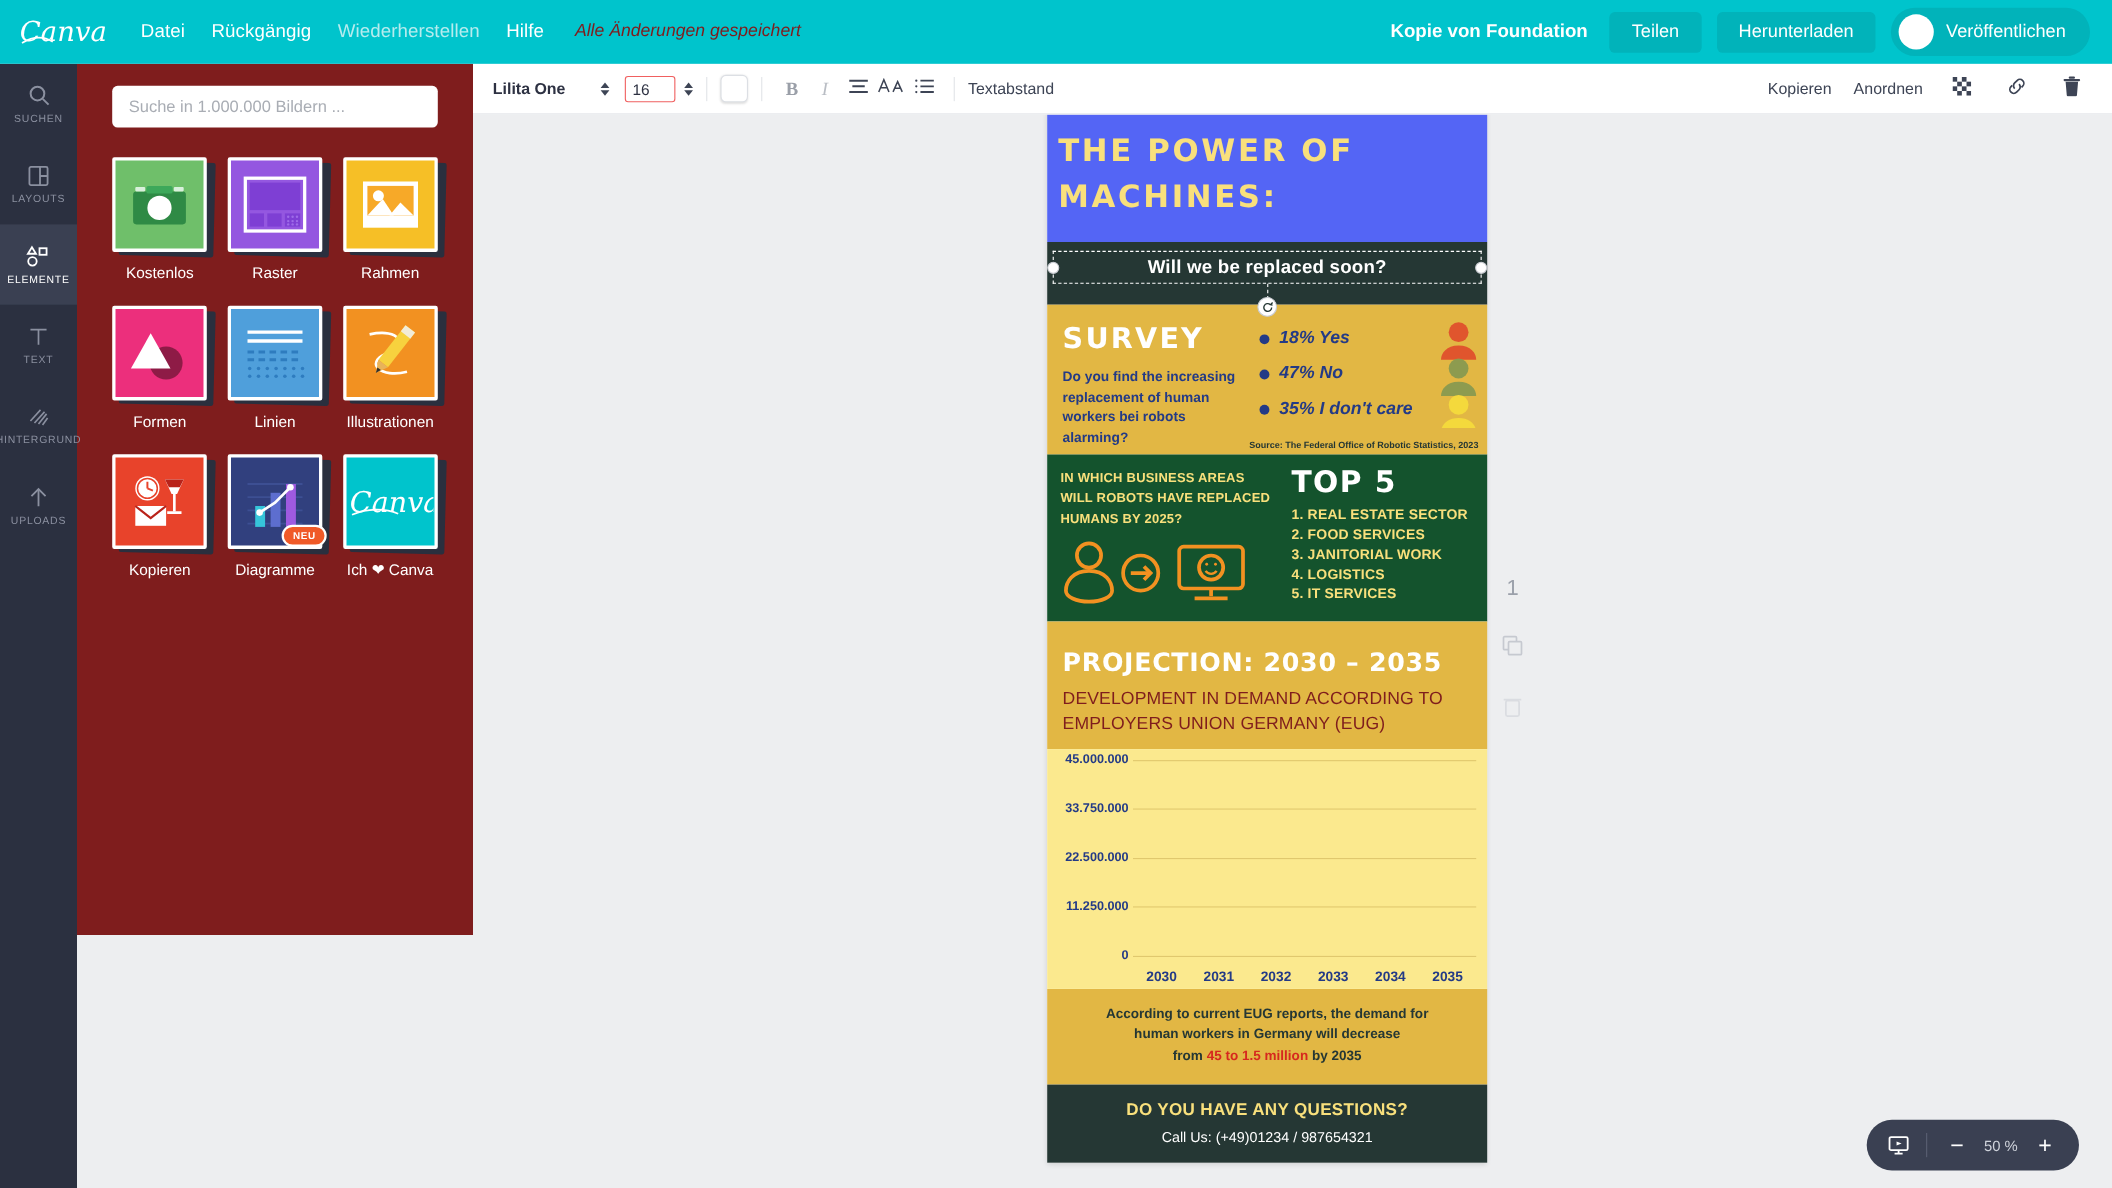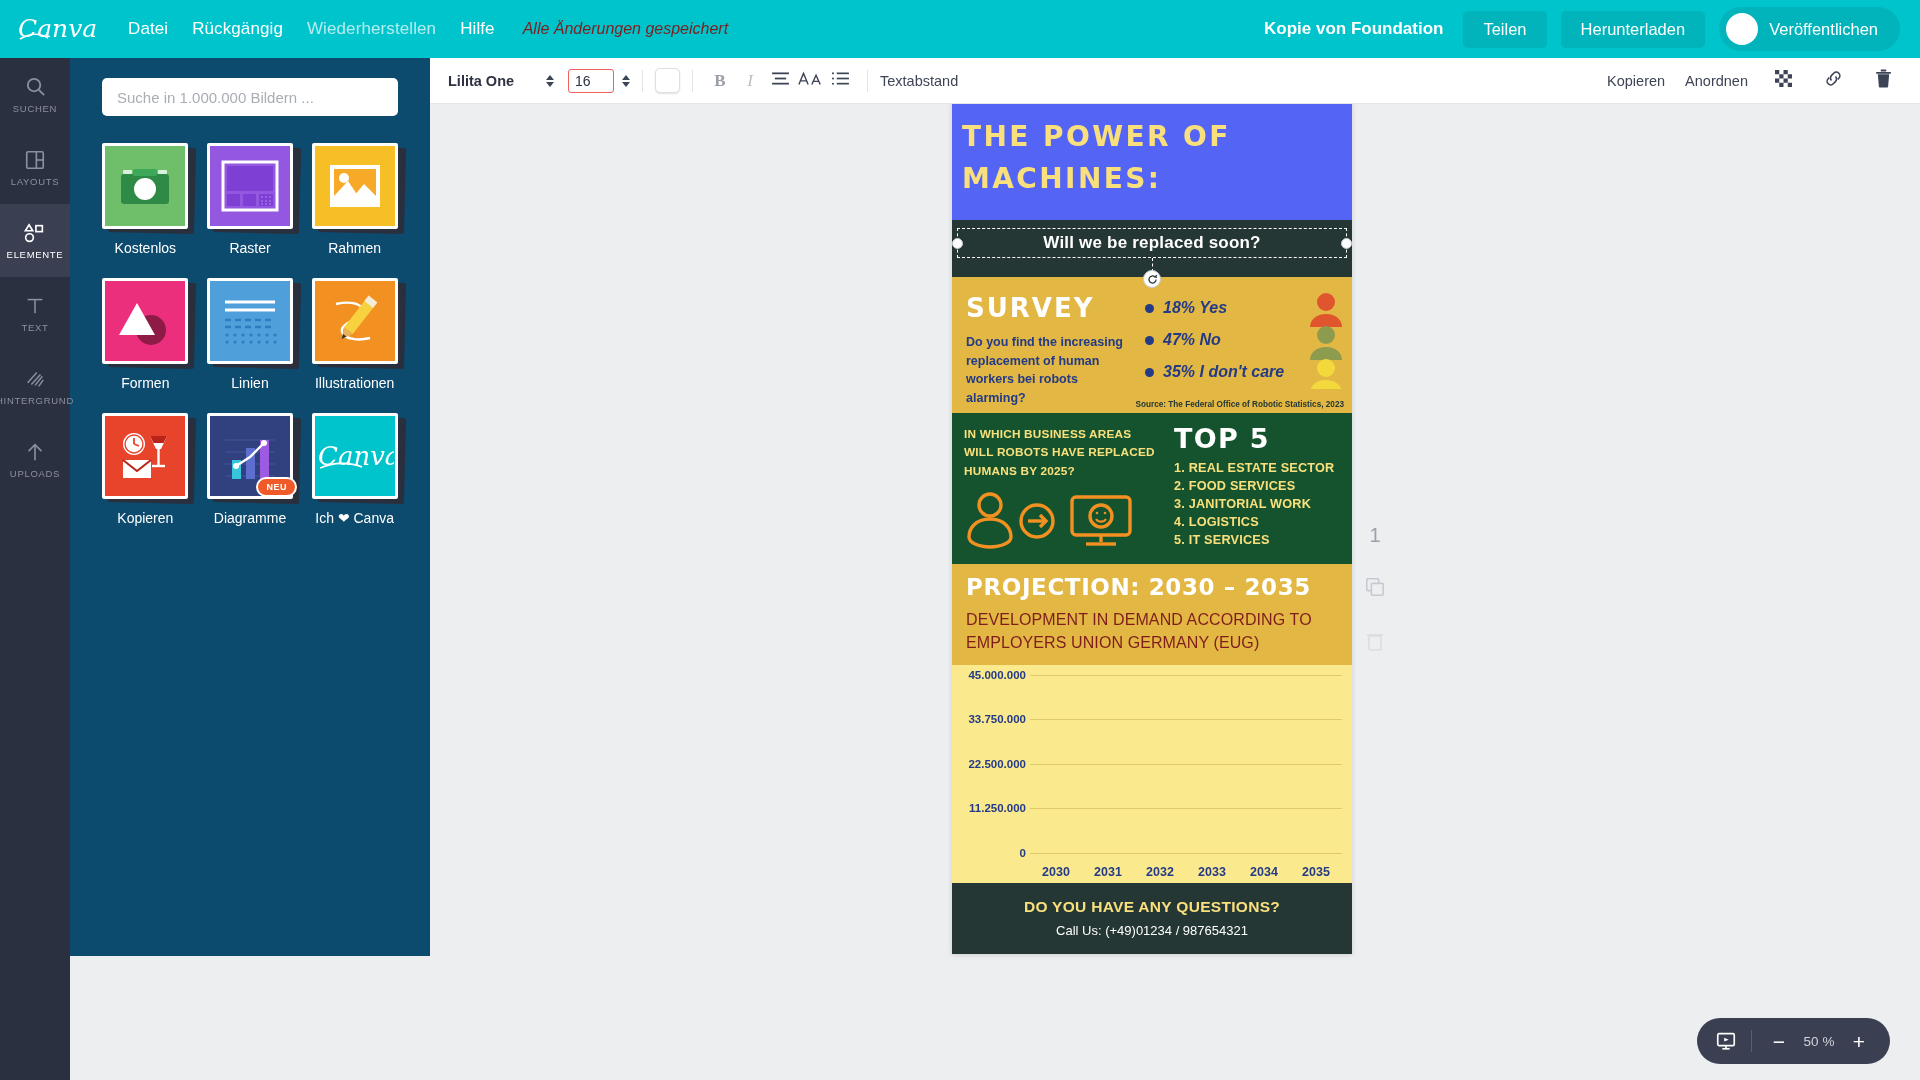--- a/index.html
+++ b/index.html
@@ -67,22 +67,22 @@
     cursor: pointer; color: #8b90a0;
   }
   .rail-item .rail-label {
     font-size: 9.5px; letter-spacing: .7px; text-transform: uppercase;
   }
   .rail-item.active { background: #3a4052; color: #ffffff; }
   .rail-item svg { display: block; }
 
   
   .panel {
-    position: absolute; top: 58px; left: 70px; width: 360px; height: 898px;
-    background: #0c4a6e; z-index: 25; overflow: hidden;
+    position: absolute; top: 58px; left: 70px; width: 360px; height: 792px;
+    background: #7f1d1d; z-index: 25; overflow: hidden;
   }
   .search-box {
     margin: 20px auto 0; width: 296px; height: 38px;
     background: #ffffff; border-radius: 5px;
     display: flex; align-items: center;
   }
   .search-box input {
     border: none; outline: none; background: transparent;
     width: 100%; height: 100%; padding: 0 15px;
     font-size: 15px; font-family: inherit; color: #333;
@@ -255,21 +255,21 @@
     font-family: "DejaVu Sans", sans-serif; line-height: 1.05;
   }
   .top5-list { margin-top: 6px; }
   .top5-list div {
     color: #f9e07c; font-size: 12.7px; font-weight: bold;
     line-height: 1.42; letter-spacing: .2px; white-space: nowrap;
   }
   .top5-icons { margin-top: 8px; }
 
   .ig-proj-head {
-    background: #e2b744; padding: 11px 14px 10px;
+    background: #e2b744; padding: 26px 14px 10px;
   }
   .proj-title {
     color: #ffffff; font-size: 23px; font-weight: bold; letter-spacing: .6px;
     font-family: "DejaVu Sans", sans-serif; line-height: 1.1;
   }
   .proj-sub {
     margin-top: 8px; color: #7f1d1d; font-size: 16px; font-weight: normal;
     line-height: 1.45; letter-spacing: .1px;
   }
 
@@ -888,20 +888,27 @@
           <div class="x-axis" id="x-axis-container">
               <div class="x-label">2030</div>
               <div class="x-label">2031</div>
               <div class="x-label">2032</div>
               <div class="x-label">2033</div>
               <div class="x-label">2034</div>
               <div class="x-label">2035</div>
             </div>
         </div>
 
+        <div class="ig-note">
+          <p>According to current EUG reports, the demand for</p>
+          <p>human workers in Germany will decrease</p>
+          <p>
+            <span>from </span><span class="hl-red">45 to 1.5 million</span><span> by 2035</span>
+          </p>
+        </div>
 
         <div class="ig-footer">
           <div class="footer-head">DO YOU HAVE ANY QUESTIONS?</div>
           <div class="footer-call">Call Us: (+49)01234 / 987654321</div>
         </div>
 
       </div>
     </div>
 
     <div class="page-side">

